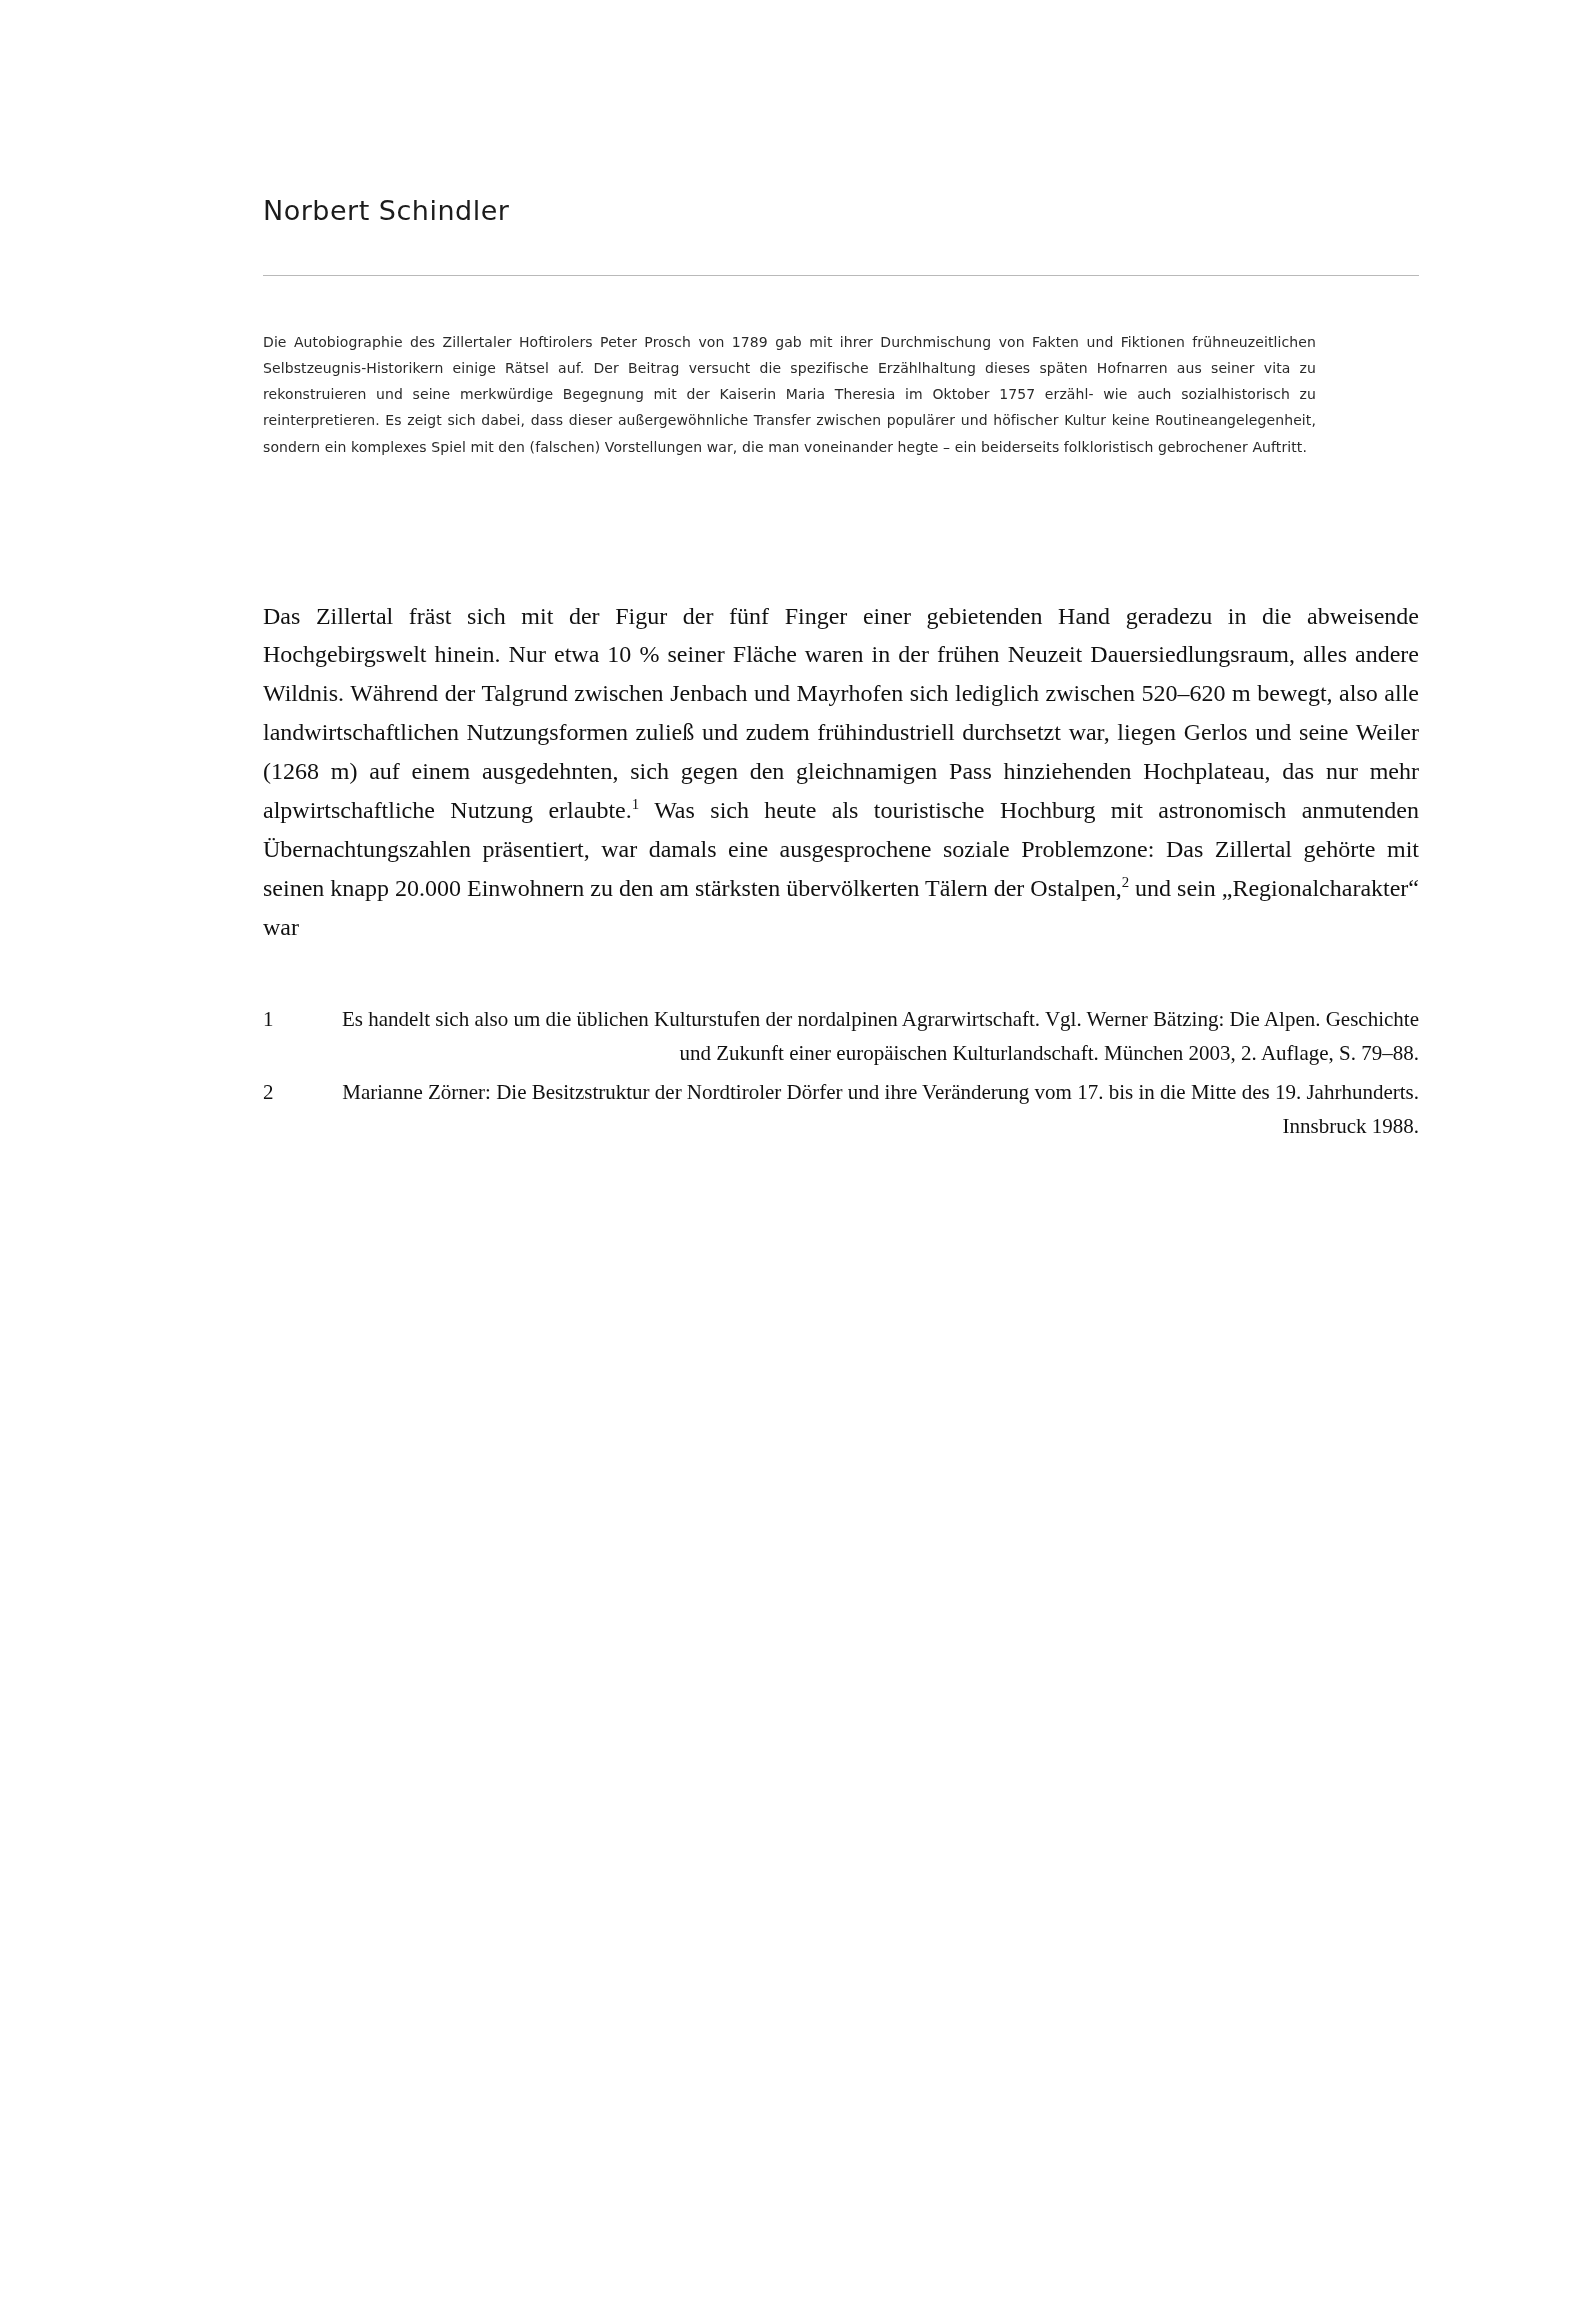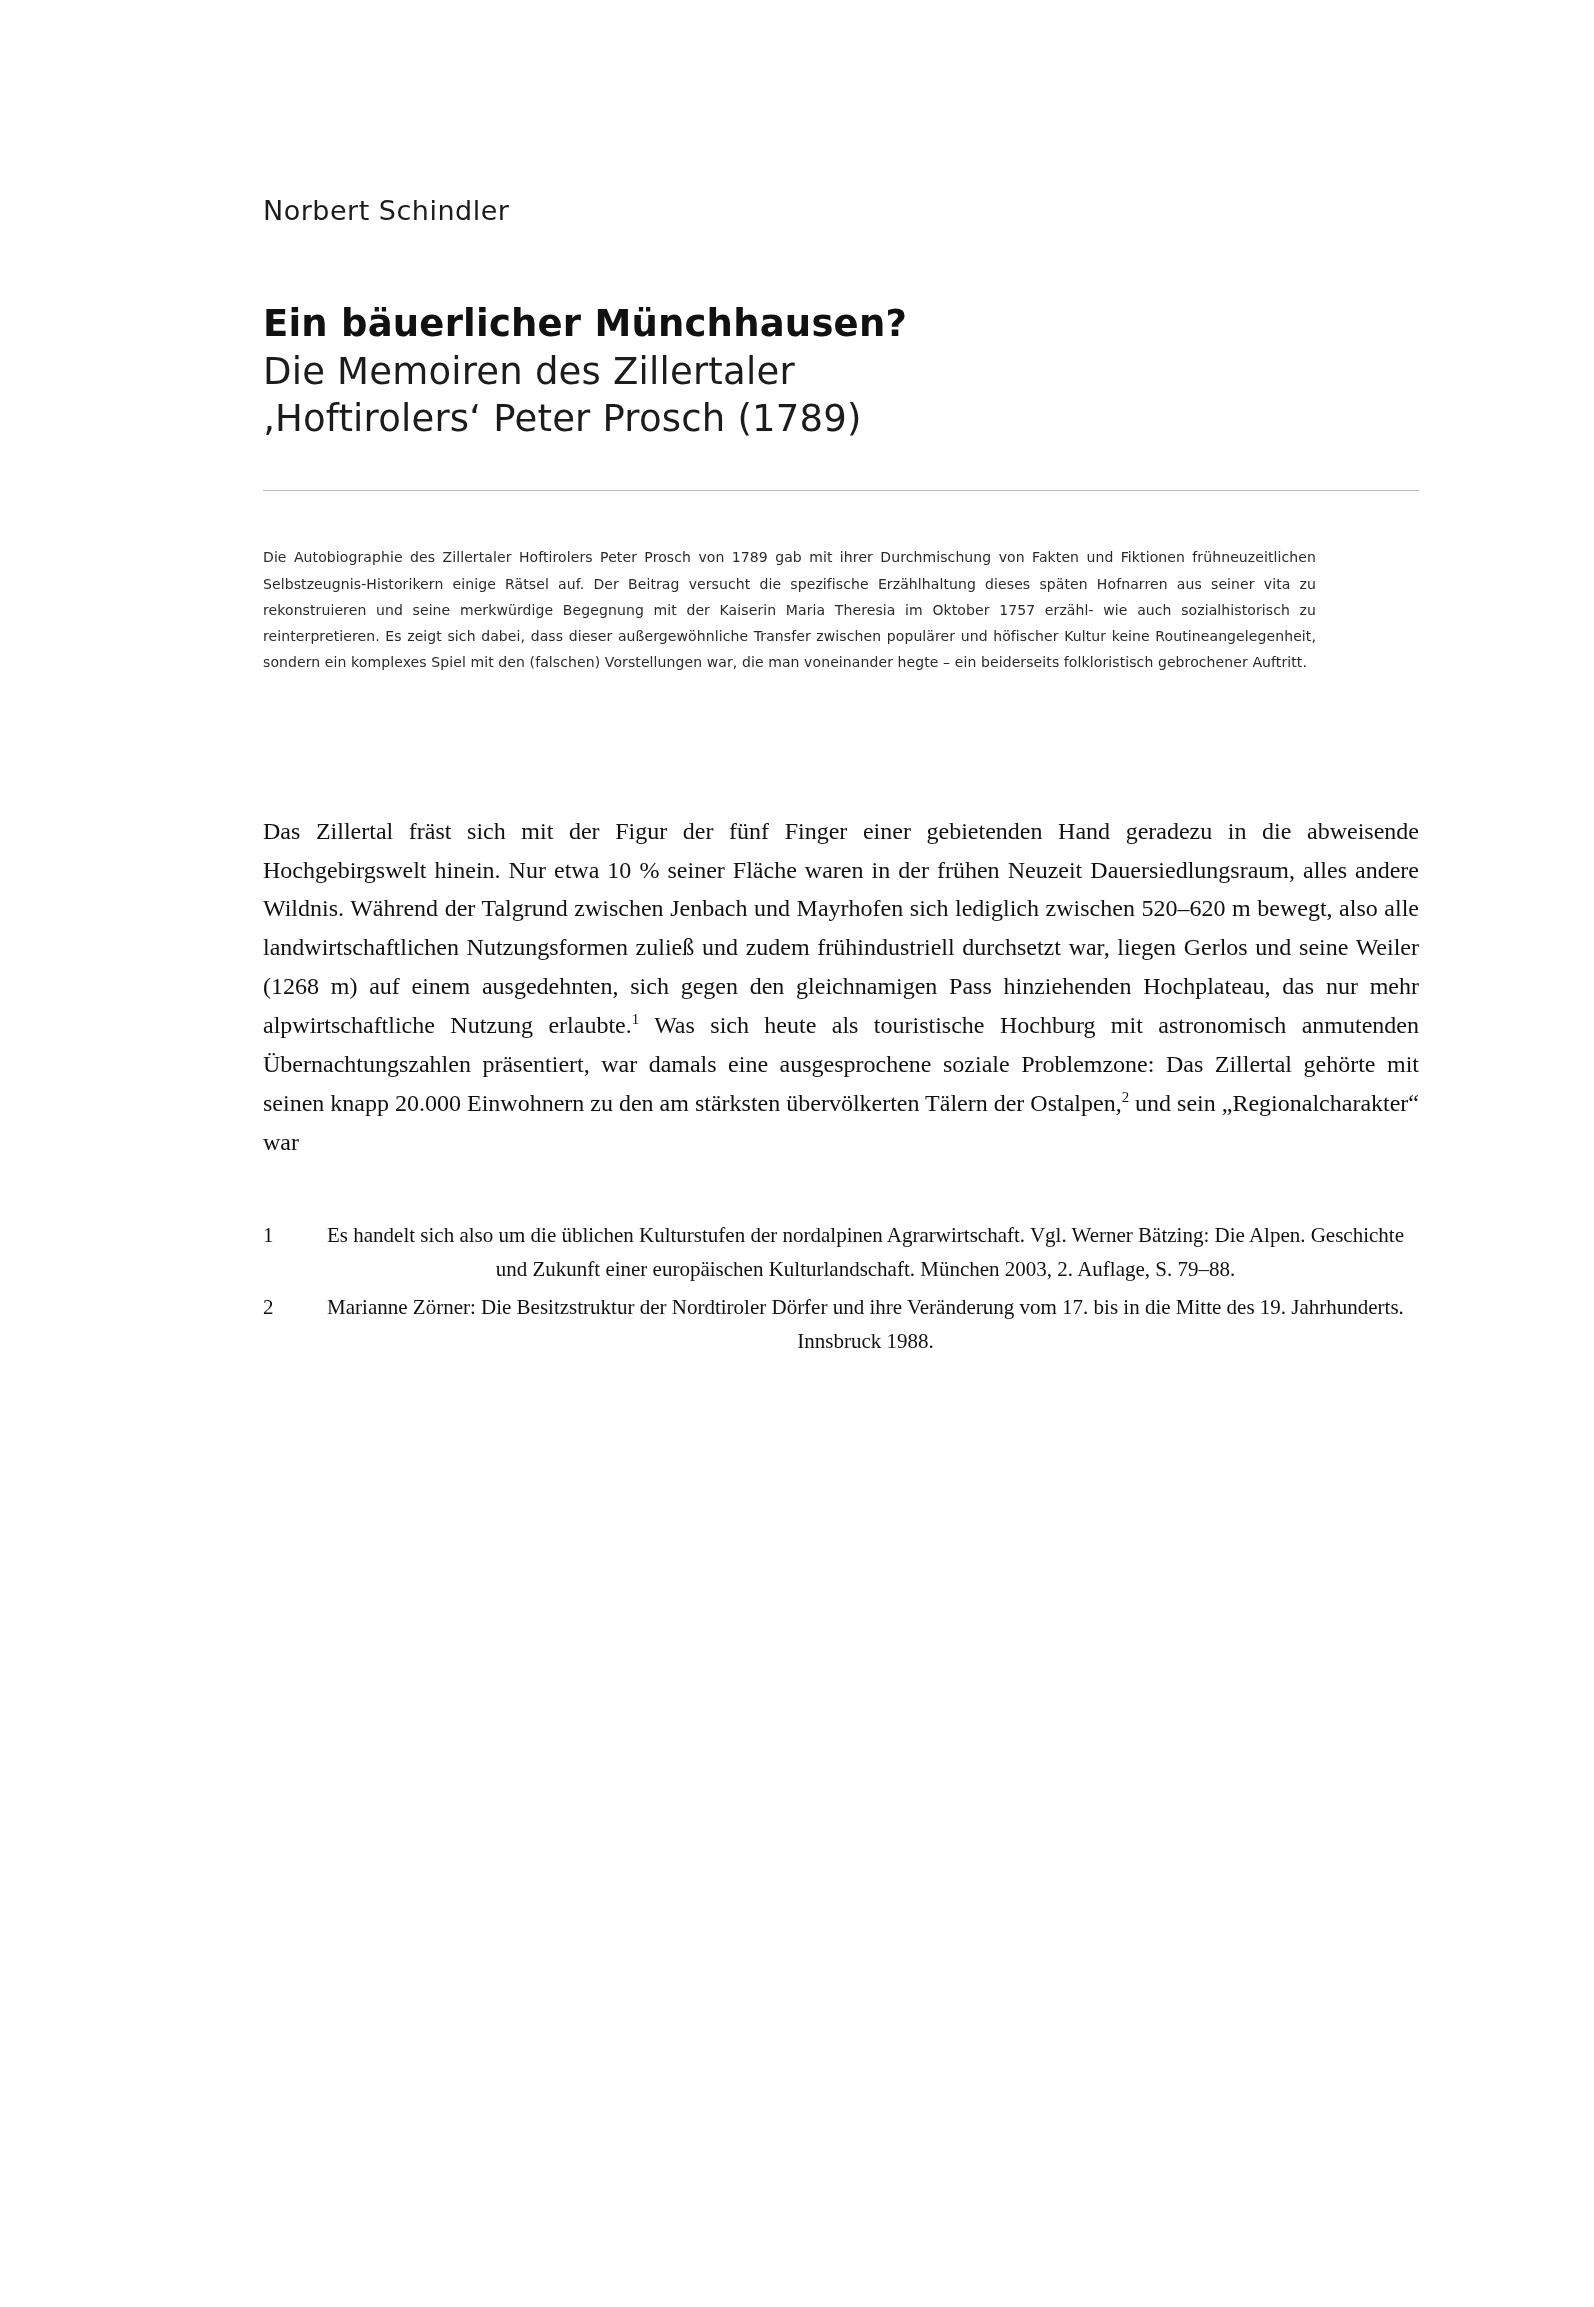--- a/index.html
+++ b/index.html
@@ -115,36 +115,31 @@
     line-height: 1.62;
     margin-bottom: 4.8px;
   }
   .footnote .fn-num {
     width: 49px;
     flex: 0 0 49px;
     text-align: left;
   }
   .footnote .fn-text {
     flex: 1 1 auto;
-    text-align: center;
+    text-align: right;
   }
 </style>
 </head>
 <body>
 
 <div class="page">
   <div class="content">
 
     <div class="author">Norbert Schindler</div>
 
-    <div class="title-block">
-      <div class="title-main">Ein bäuerlicher Münchhausen?</div>
-      <div class="title-sub">Die Memoiren des Zillertaler</div>
-      <div class="title-sub">‚Hoftirolers‘ Peter Prosch (1789)</div>
-    </div>
 
     <hr class="divider">
 
     <div class="abstract">Die Autobiographie des Zillertaler Hoftirolers Peter Prosch von 1789 gab mit ihrer Durchmischung von Fakten und Fiktionen frühneuzeitlichen Selbstzeugnis-Historikern einige Rätsel auf. Der Beitrag versucht die spezifische Erzählhaltung dieses späten Hofnarren aus seiner vita zu rekonstruieren und seine merkwürdige Begegnung mit der Kaiserin Maria Theresia im Oktober 1757 erzähl- wie auch sozialhistorisch zu reinterpretieren. Es zeigt sich dabei, dass dieser außergewöhnliche Transfer zwischen populärer und höfischer Kultur keine Routineangelegenheit, sondern ein komplexes Spiel mit den (falschen) Vorstellungen war, die man voneinander hegte – ein beiderseits folkloristisch gebrochener Auftritt.</div>
 
     <div class="body-text">
       <span>Das Zillertal fräst sich mit der Figur der fünf Finger einer gebietenden Hand geradezu in die abweisende Hochgebirgswelt hinein. Nur etwa 10 % seiner Fläche waren in der frühen Neuzeit Dauersiedlungsraum, alles andere Wildnis. Während der Talgrund zwischen Jenbach und Mayrhofen sich lediglich zwischen 520–620 m bewegt, also alle landwirtschaftlichen Nutzungsformen zuließ und zudem frühindustriell durchsetzt war, liegen Gerlos und seine Weiler (1268 m) auf einem ausgedehnten, sich gegen den gleichnamigen Pass hinziehenden Hochplateau, das nur mehr alpwirtschaftliche Nutzung erlaubte.</span><sup>1</sup><span> Was sich heute als touristische Hochburg mit astronomisch anmutenden Übernachtungszahlen präsentiert, war damals eine ausgesprochene soziale Problemzone: Das Zillertal gehörte mit seinen knapp 20.000 Einwohnern zu den am stärksten übervölkerten Tälern der Ostalpen,</span><sup>2</sup><span> und sein „Regionalcharakter“ war</span>
     </div>
 
     <div class="footnotes">

